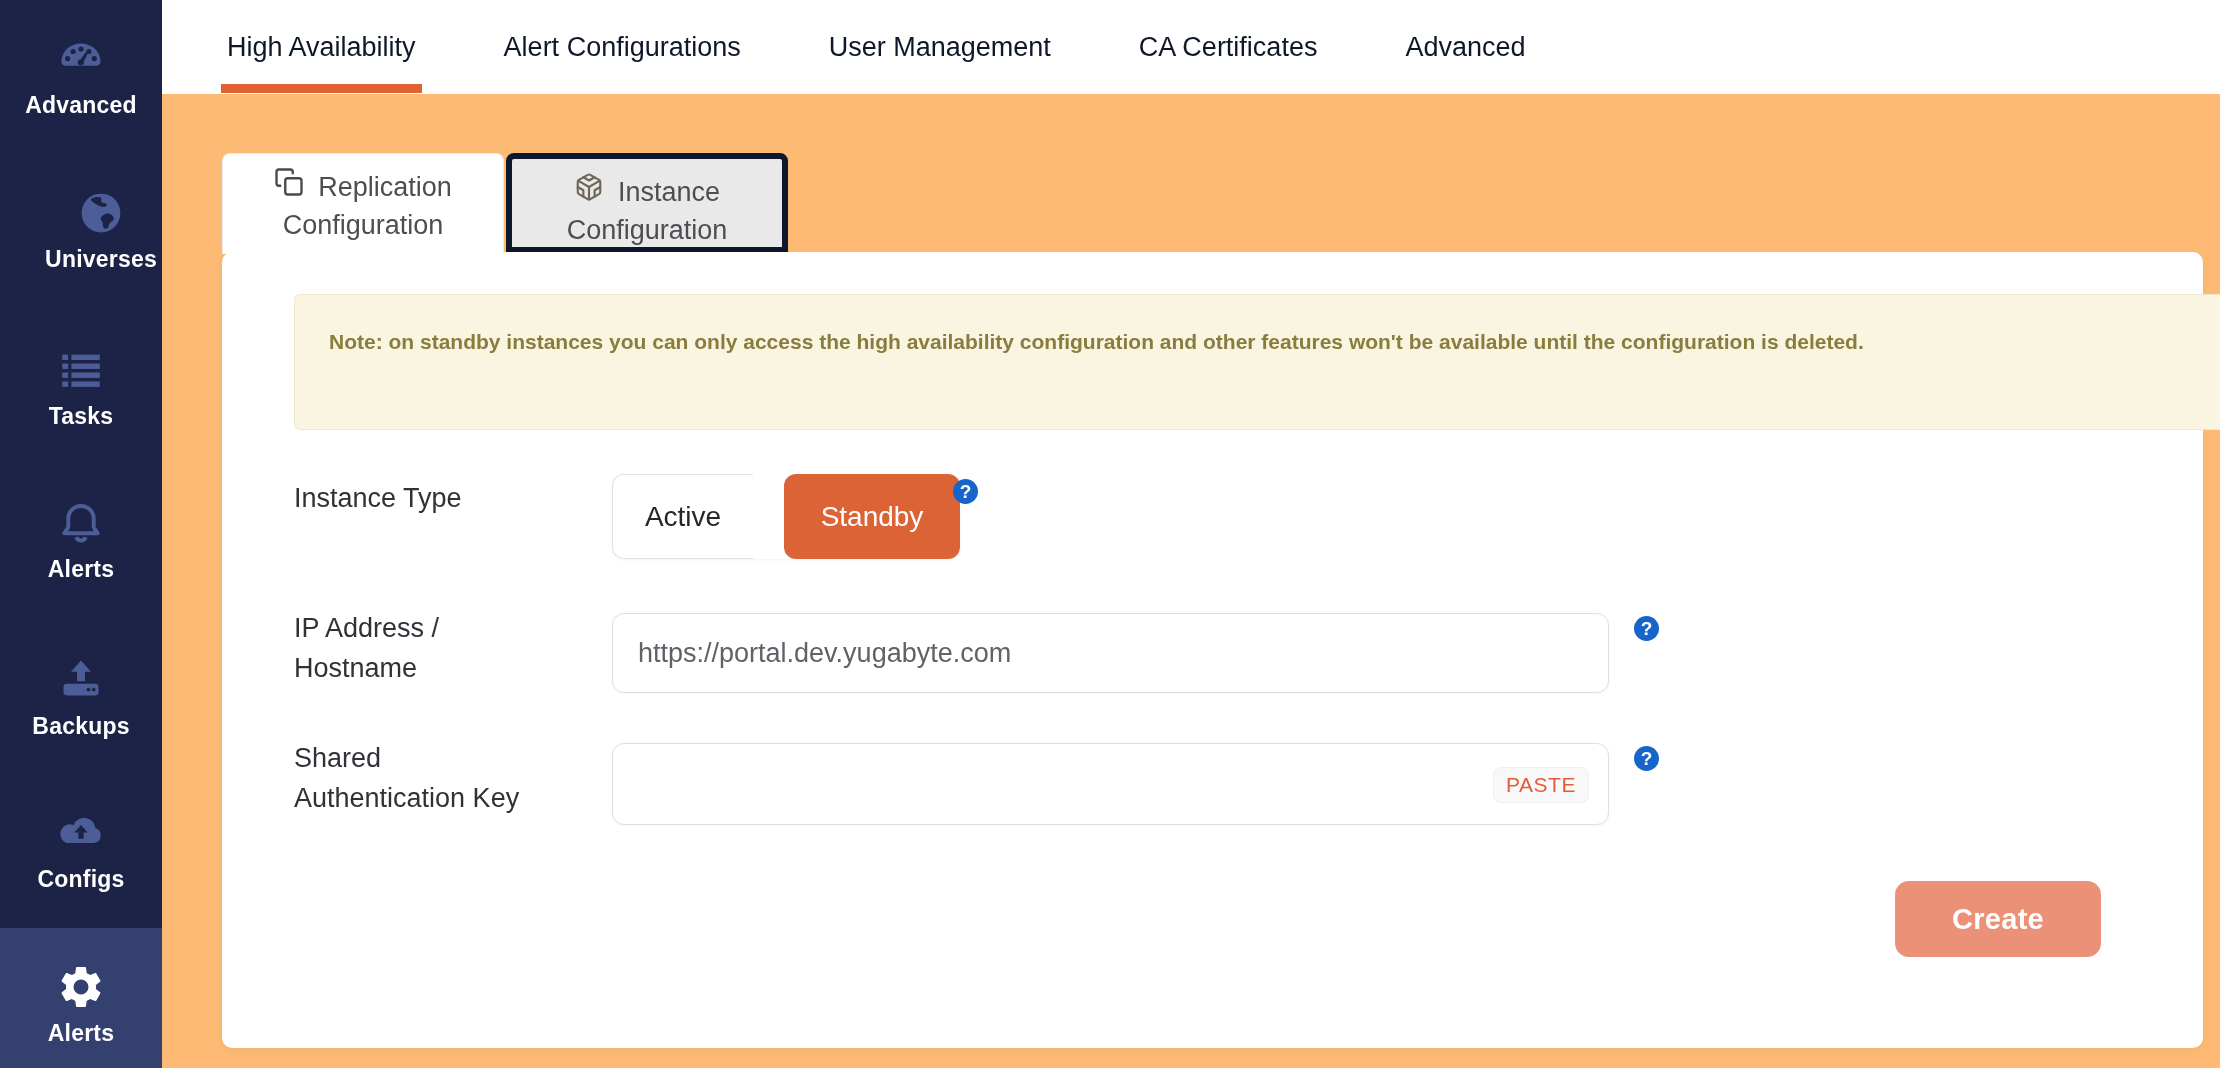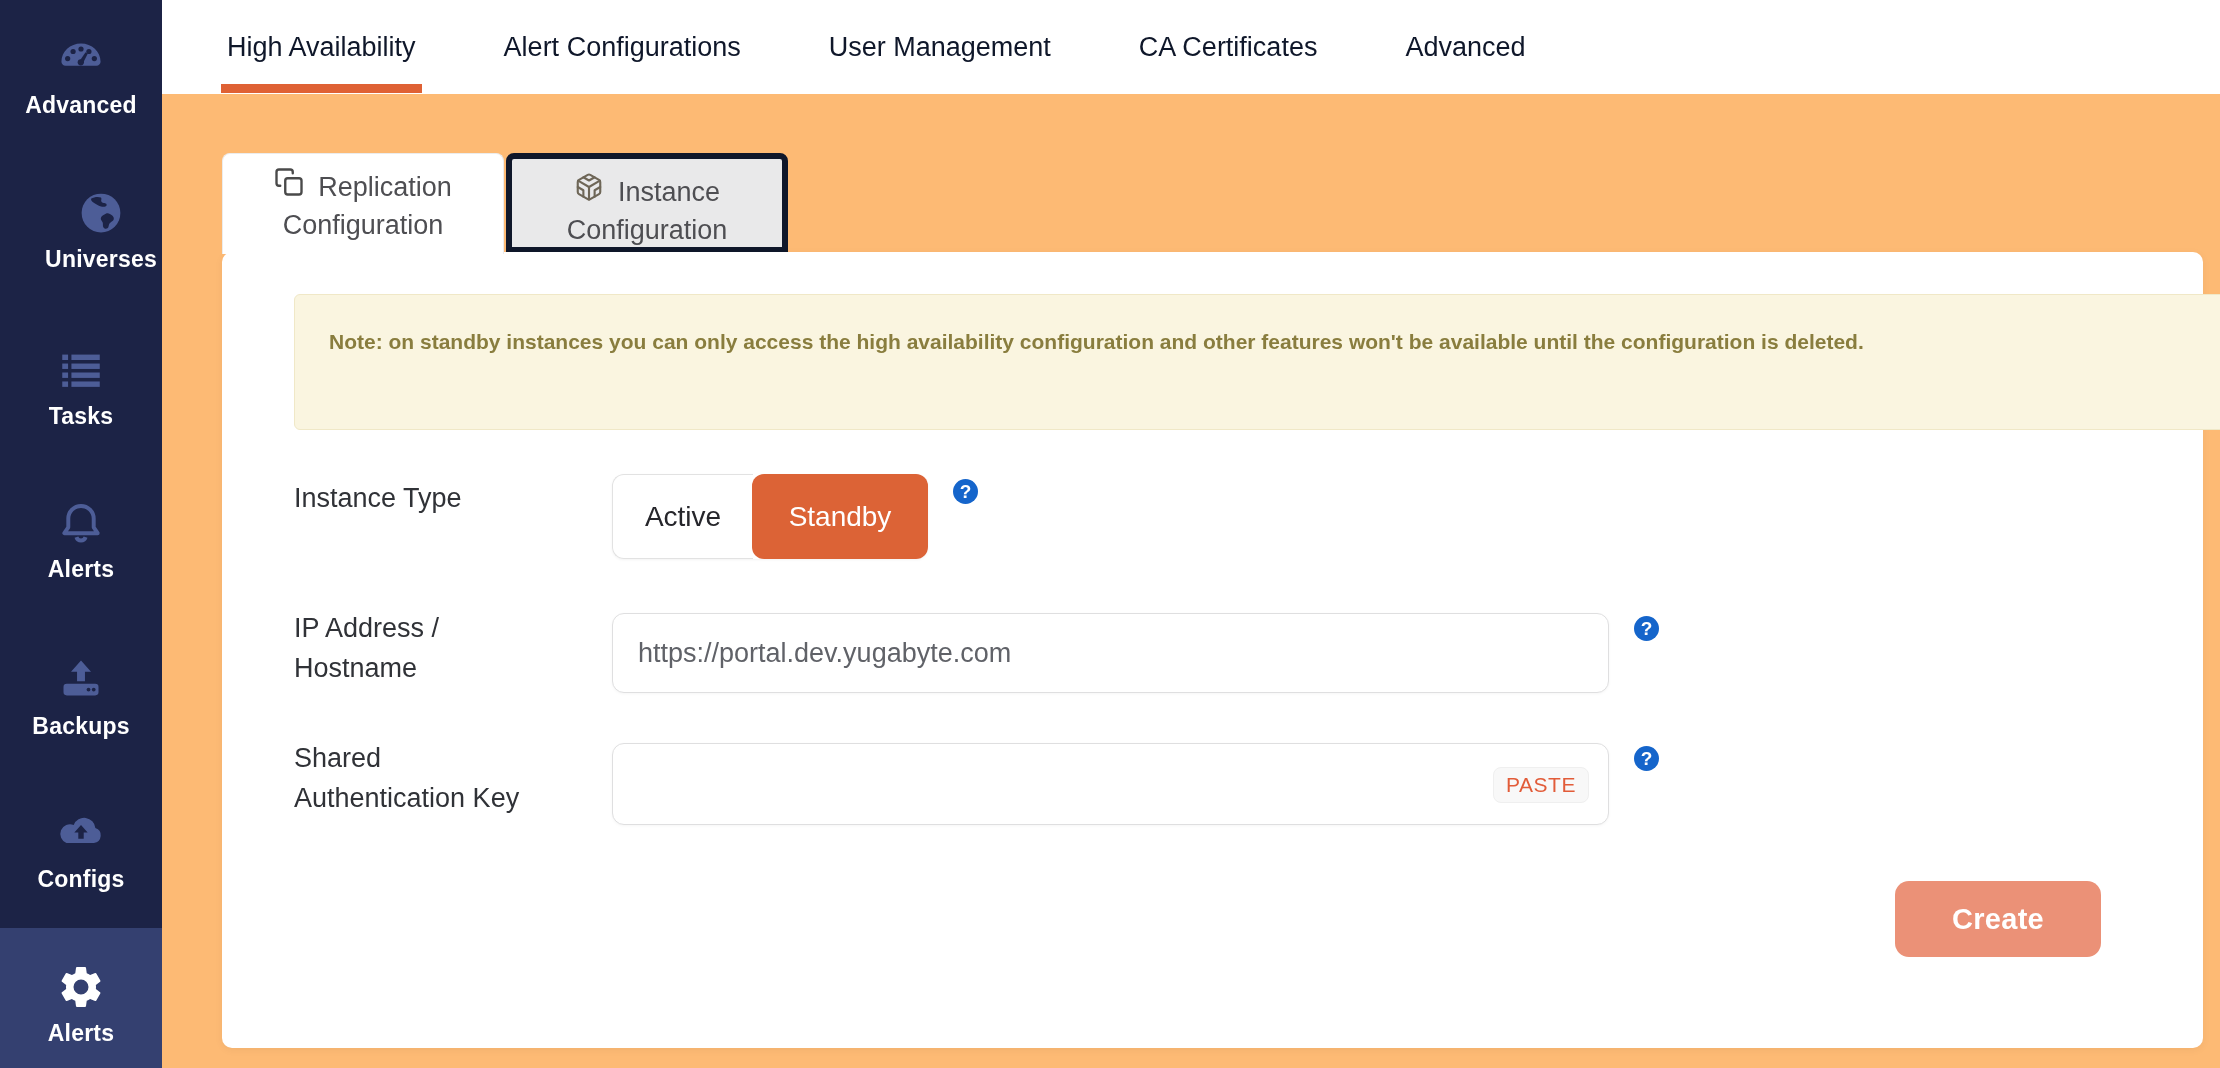--- a/index.html
+++ b/index.html
@@ -44,21 +44,21 @@
 
   .note{ position:absolute; left:72px; top:42px; width:2096px; min-height:136px; background:#FAF5E0;
          border:1px solid #F0E8C7; border-radius:6px; padding:26px 34px; color:#897D3E;
          font-weight:bold; font-size:21px; line-height:41px; }
 
   .form-label{ position:absolute; left:72px; width:258px; font-size:27px; line-height:40px; color:#303237; }
   .lbl-instance{ top:226px; } .lbl-ip{ top:356px; } .lbl-key{ top:486px; }
 
   
   .toggle{ position:absolute; left:390px; top:222px; height:85px; display:flex; border-radius:12px;
-           box-shadow:0 1px 3px rgba(0,0,0,.05); }
+           box-shadow:0 1px 3px rgba(0,0,0,.05);gap:32px; }
   .toggle-opt{ display:flex; align-items:center; justify-content:center; font-size:28px; cursor:pointer; }
   .toggle-active{ width:141px; background:#ffffff; border:1px solid #E2E2E2; border-right:none;
                   border-radius:12px 0 0 12px; color:#26262B; }
   .toggle-standby{ width:176px; background:#DC6336; border-radius:12px; color:#ffffff; margin-left:-1px; }
 
   .help{ position:absolute; width:25px; height:25px; border-radius:50%; background:#1565CB; color:#ffffff;
          font-size:19px; font-weight:bold; display:flex; align-items:center; justify-content:center; cursor:pointer; }
   .help-1{ left:731px; top:227px; } .help-2{ left:1412px; top:364px; } .help-3{ left:1412px; top:494px; }
 
   .text-input{ position:absolute; left:390px; width:997px; height:80px; border:1px solid #DFDFE0;

